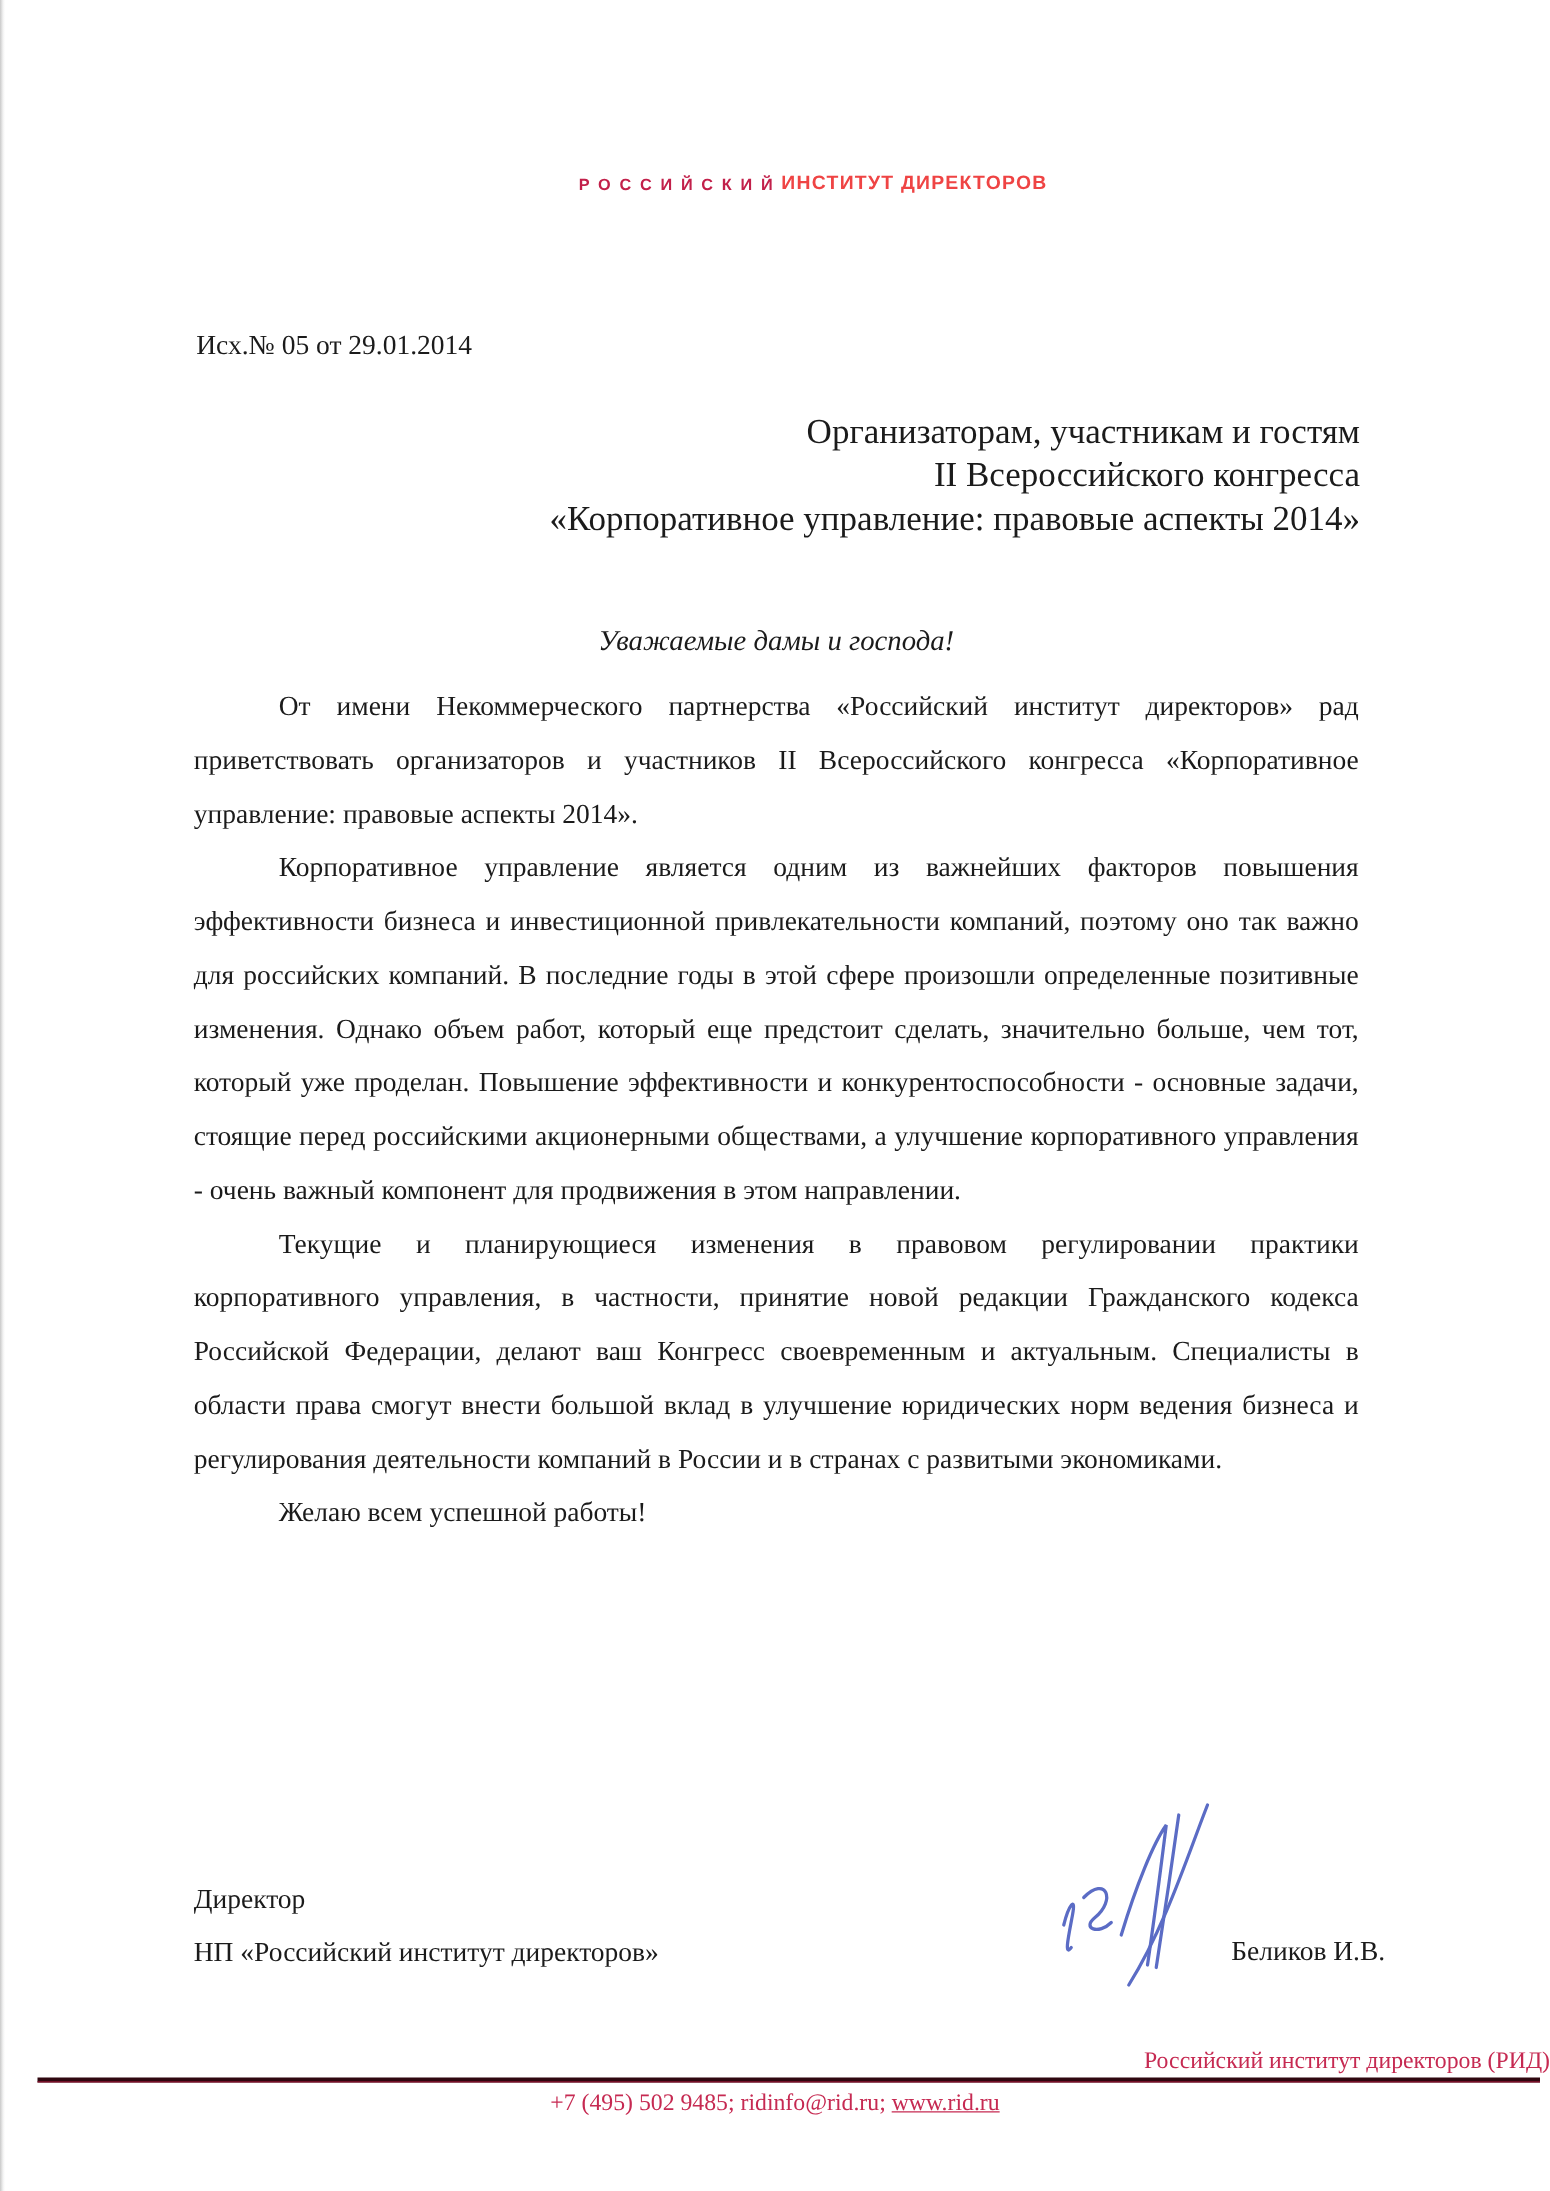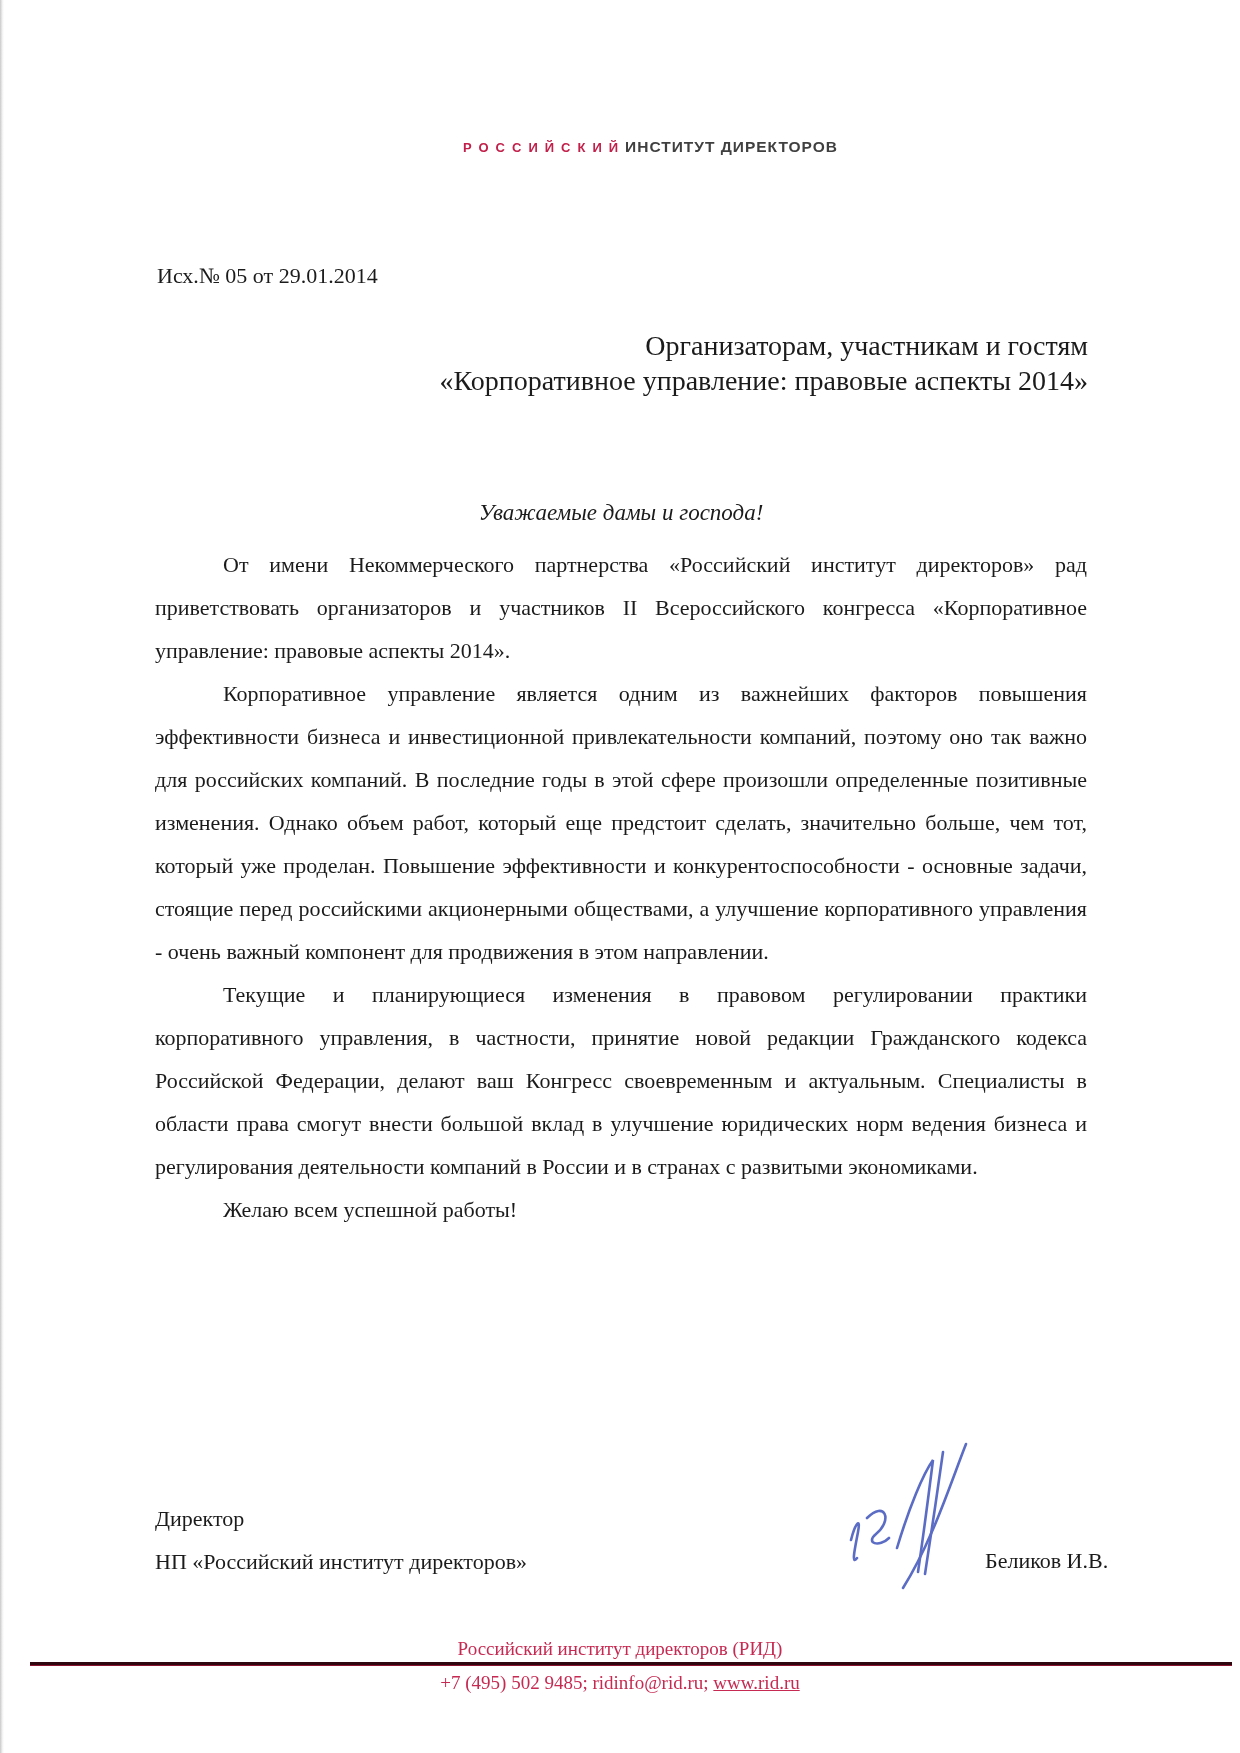--- a/index.html
+++ b/index.html
@@ -16,21 +16,21 @@
   .logo {
     position:absolute; left:463px; top:42px; width:280px;
     display:flex; flex-direction:row; align-items:center;
     font-family:"Liberation Sans","DejaVu Sans",sans-serif;
   }
   .logo-t1 {
     margin-top:4px; color:#c2204a; font-size:13px; font-weight:bold;
     letter-spacing:7px; white-space:nowrap;
   }
   .logo-t2 {
-    margin-top:3px; color:#404040; font-size:15.5px; font-weight:600;
+    margin-top:3px; color:#ef4444; font-size:15.5px; font-weight:600;
     letter-spacing:1px; white-space:nowrap;
   }
   
   .ref-line {
     position:absolute; left:157px; top:263px; font-size:22px; white-space:nowrap;text-align:right;
   }
   .addressee {
     position:absolute; right:152px; top:328px; width:700px;
     text-align:right; font-size:28px; line-height:35px;
   }
@@ -49,21 +49,21 @@
   
   .sig-left {
     position:absolute; left:155px; top:1497px; font-size:22px; line-height:43px;
   }
   .sig-ink { position:absolute; left:835px; top:1440px; }
   .sig-name {
     position:absolute; left:985px; top:1548px; font-size:22px; white-space:nowrap;
   }
   
   .footer-org {
-    position:absolute; left:0; top:1638px; width:1240px; text-align:center;
+    position:absolute; left:0; top:1638px; width:1240px; text-align:right;
     color:#c62a52; font-size:19px;
   }
   .footer-rule {
     position:absolute; left:30px; top:1662px; width:1202px; height:3px;
     background:#2f070f; border-bottom:1px solid #8c1430;
   }
   .footer-contacts {
     position:absolute; left:0; top:1672px; width:1240px; text-align:center;
     color:#c62a52; font-size:19px;
   }
@@ -101,20 +101,21 @@
       <rect x="127" y="112" width="20" height="28" rx="3" fill="#c8103a"></rect>
     </svg>
     <div class="logo-t1">РОССИЙСКИЙ</div>
     <div class="logo-t2">ИНСТИТУТ ДИРЕКТОРОВ</div>
   </div>
 
   <div class="ref-line">Исх.№ 05 от 29.01.2014</div>
 
   <div class="addressee">
     <div>Организаторам, участникам и гостям</div>
+    <div>II Всероссийского конгресса</div>
     <div>«Корпоративное управление: правовые аспекты 2014»</div>
   </div>
 
   <div class="salutation">Уважаемые дамы и господа!</div>
 
   <div class="letter-body">
     <p>От имени Некоммерческого партнерства «Российский институт директоров» рад приветствовать организаторов и участников II Всероссийского конгресса «Корпоративное управление: правовые аспекты 2014».</p>
     <p>Корпоративное управление является одним из важнейших факторов повышения эффективности бизнеса и инвестиционной привлекательности компаний, поэтому оно так важно для российских компаний. В последние годы в этой сфере произошли определенные позитивные изменения. Однако объем работ, который еще предстоит сделать, значительно больше, чем тот, который уже проделан. Повышение эффективности и конкурентоспособности - основные задачи, стоящие перед российскими акционерными обществами, а улучшение корпоративного управления - очень важный компонент для продвижения в этом направлении.</p>
     <p>Текущие и планирующиеся изменения в правовом регулировании практики корпоративного управления, в частности, принятие новой редакции Гражданского кодекса Российской Федерации, делают ваш Конгресс своевременным и актуальным. Специалисты в области права смогут внести большой вклад в улучшение юридических норм ведения бизнеса и регулирования деятельности компаний в России и в странах с развитыми экономиками.</p>
     <p>Желаю всем успешной работы!</p>

